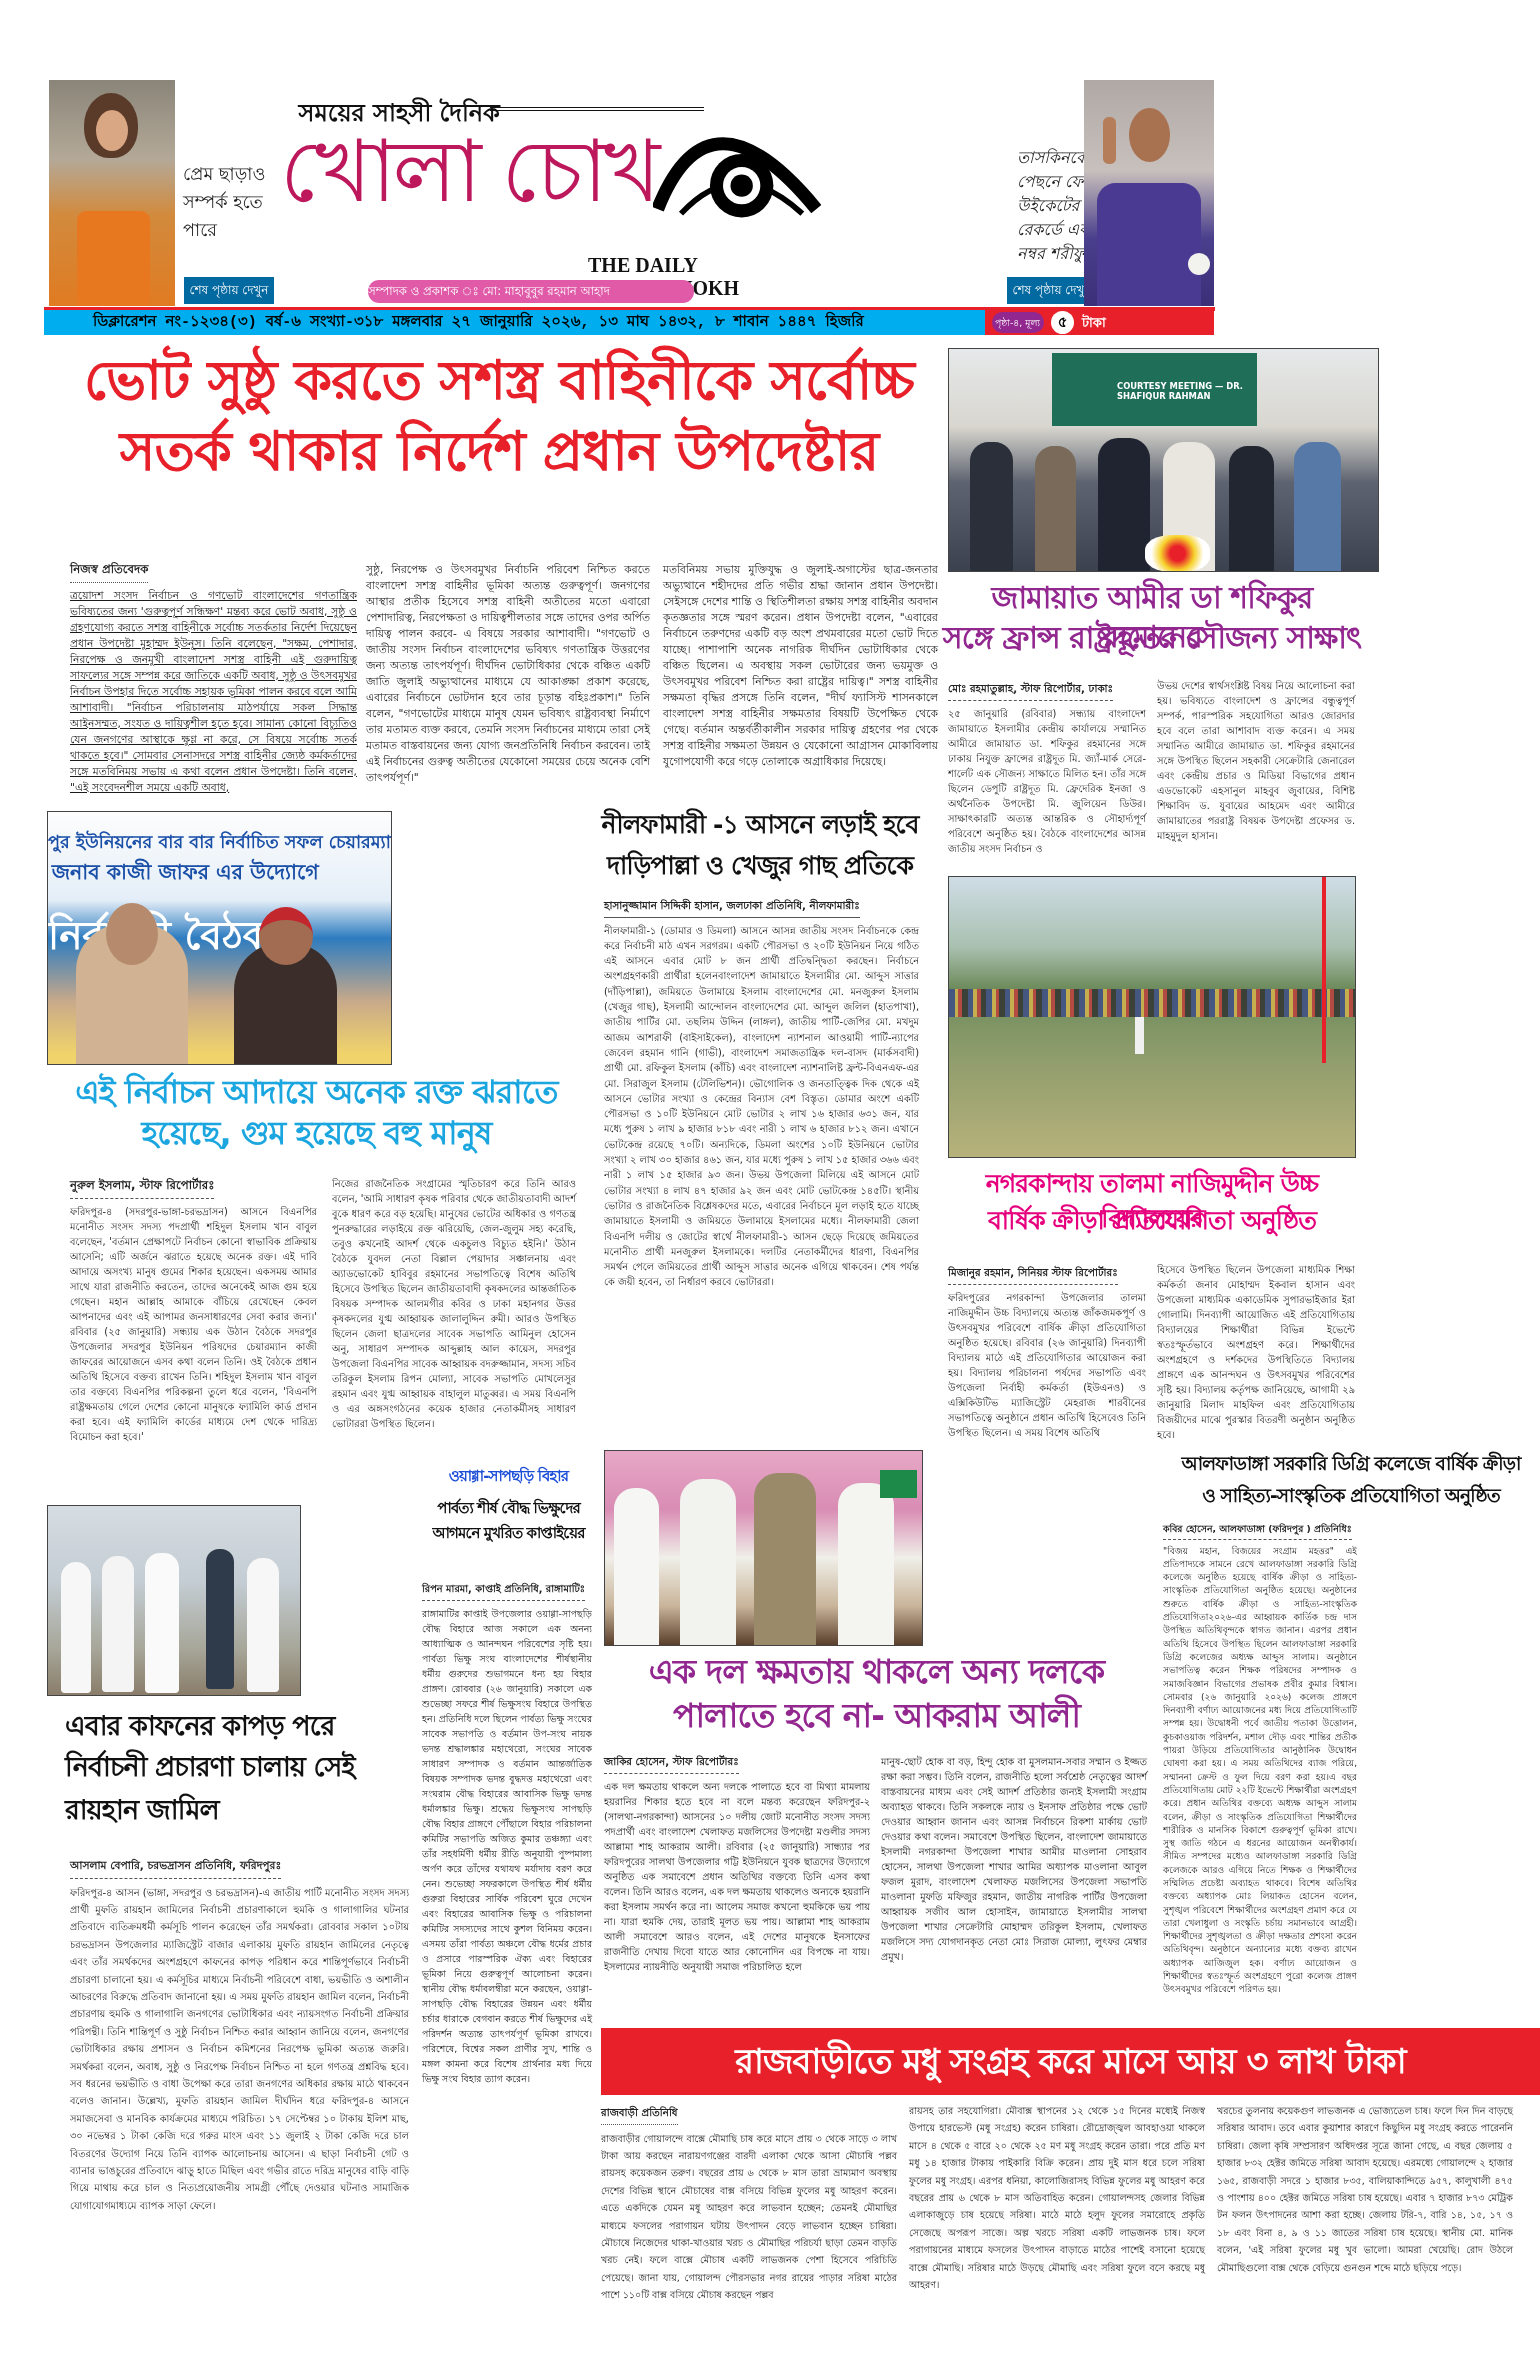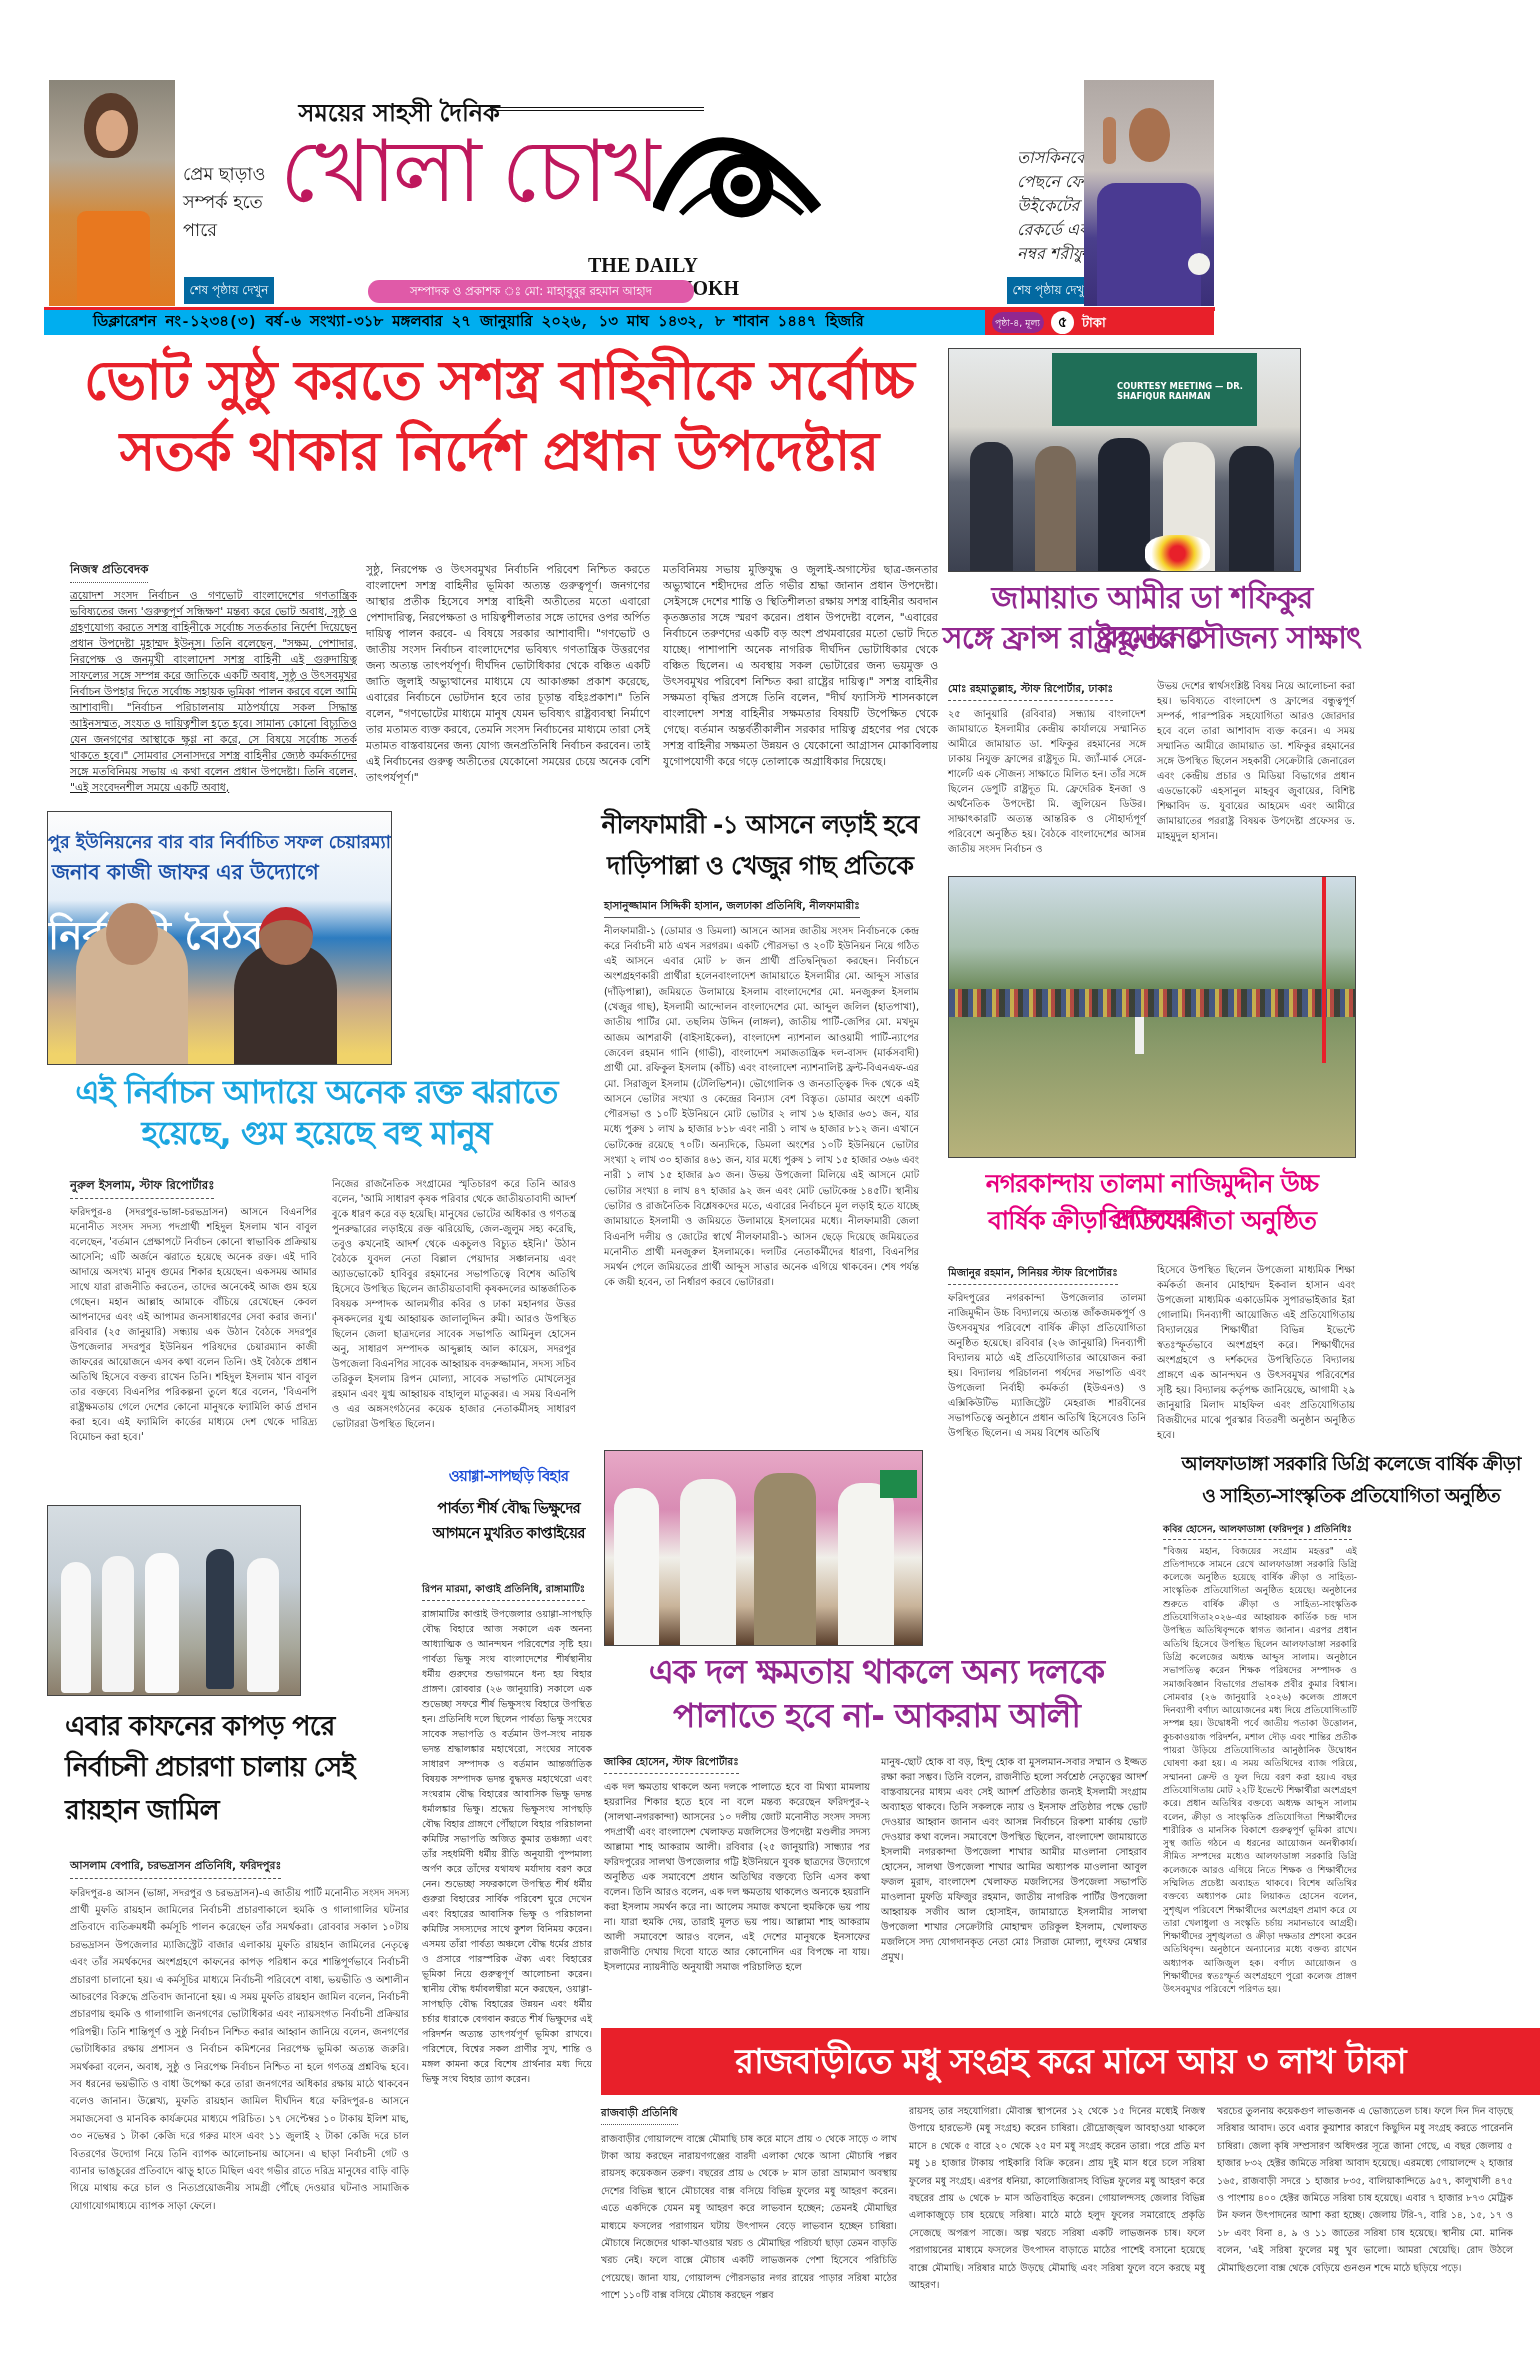--- a/index.html
+++ b/index.html
@@ -31,21 +31,21 @@
   <div style="position:absolute;left:0;top:37px;font-size:86px;font-weight:400;color:#be185d;letter-spacing:-3.7px;line-height:93px;">খোলা চোখ</div>
   <svg style="position:absolute;left:373px;top:9.3px;" width="168" height="140" viewBox="0 0 180 150">
     <path d="M5 120 Q 60 -20 175 120" fill="none" stroke="#000" stroke-width="14"></path>
     <path d="M30 125 Q 90 60 160 125" fill="none" stroke="#000" stroke-width="6"></path>
     <circle cx="95" cy="95" r="34" fill="#000"></circle>
     <circle cx="95" cy="95" r="20" fill="#fff"></circle>
     <circle cx="95" cy="95" r="12" fill="#000"></circle>
   </svg>
   <div style="position:absolute;left:308px;top:166px;font-family:'Liberation Serif',serif;font-weight:bold;font-size:20px;color:#111;">THE DAILY KHOLACHOKH</div>
 </div>
-<div class="abs" style="left:368px;top:280px;width:326px;height:23px;background:#e05aa8;border-radius:11.2px;color:#fff;font-size:11.7px;line-height:23px;text-align:center;">সম্পাদক ও প্রকাশক ঃ মো: মাহাবুবুর রহমান আহাদ</div>
+<div class="abs" style="left:368px;top:280px;width:326px;height:23px;background:#e05aa8;border-radius:11.2px;color:#fff;font-size:11.7px;line-height:23px;">সম্পাদক ও প্রকাশক ঃ মো: মাহাবুবুর রহমান আহাদ</div>
 
 <div class="side-teaser" style="left:1017px;top:146px;width:89px;font-size:16px;line-height:24px;font-style:italic;">তাসকিনকে পেছনে ফেলে উইকেটের রেকর্ডে এক নম্বর শরীফুল</div>
 <div class="see-more" style="left:1007px;top:277px;">শেষ পৃষ্ঠায় দেখুন</div>
 <div class="photo" style="left:1084px;top:80px;width:130px;height:226px;border:none;background:linear-gradient(180deg,#b0a8a4 0%,#c8c0bc 40%,#4a3f8c 70%,#3b2f78 100%);">
   <div style="position:absolute;left:45px;top:28px;width:41px;height:54px;border-radius:50%;background:#a8714f;"></div>
   <div style="position:absolute;left:18.6px;top:37px;width:13px;height:47px;background:#b57d5a;border-radius:5.6px;"></div>
   <div style="position:absolute;left:13px;top:103px;width:104px;height:123px;background:#4a3a92;border-radius:18.6px 18.6px 0 0;"></div>
   <div style="position:absolute;left:104px;top:173px;width:22.4px;height:22.4px;border-radius:50%;background:#f2f2ee;"></div>
 </div>
 
@@ -62,21 +62,21 @@
 <div class="hl" style="left:56px;top:347px;width:886px;font-size:54px;line-height:67px;color:#e8202a;">ভোট সুষ্ঠু করতে সশস্ত্র বাহিনীকে সর্বোচ্চ</div>
 <div class="hl" style="left:56px;top:418px;width:886px;font-size:54px;line-height:67px;color:#e8202a;">সতর্ক থাকার নির্দেশ প্রধান উপদেষ্টার</div>
 
 <div class="col" style="left:70px;top:559px;width:287px;text-decoration:underline;">
   <div class="byline" style="border-bottom-style:dotted;">নিজস্ব প্রতিবেদক</div>
   <p class="txt">ত্রয়োদশ সংসদ নির্বাচন ও গণভোট বাংলাদেশের গণতান্ত্রিক ভবিষ্যতের জন্য 'গুরুত্বপূর্ণ সন্ধিক্ষণ' মন্তব্য করে ভোট অবাধ, সুষ্ঠু ও গ্রহণযোগ্য করতে সশস্ত্র বাহিনীকে সর্বোচ্চ সতর্কতার নির্দেশ দিয়েছেন প্রধান উপদেষ্টা মুহাম্মদ ইউনূস। তিনি বলেছেন, "সক্ষম, পেশাদার, নিরপেক্ষ ও জনমুখী বাংলাদেশ সশস্ত্র বাহিনী এই গুরুদায়িত্ব সাফল্যের সঙ্গে সম্পন্ন করে জাতিকে একটি অবাধ, সুষ্ঠু ও উৎসবমুখর নির্বাচন উপহার দিতে সর্বোচ্চ সহায়ক ভূমিকা পালন করবে বলে আমি আশাবাদী। "নির্বাচন পরিচালনায় মাঠপর্যায়ে সকল সিদ্ধান্ত আইনসম্মত, সংযত ও দায়িত্বশীল হতে হবে। সামান্য কোনো বিচ্যুতিও যেন জনগণের আস্থাকে ক্ষুণ্ণ না করে, সে বিষয়ে সর্বোচ্চ সতর্ক থাকতে হবে।" সোমবার সেনাসদরে সশস্ত্র বাহিনীর জ্যেষ্ঠ কর্মকর্তাদের সঙ্গে মতবিনিময় সভায় এ কথা বলেন প্রধান উপদেষ্টা। তিনি বলেন, "এই সংবেদনশীল সময়ে একটি অবাধ,</p>
 </div>
 <p class="txt col" style="left:366px;top:562px;width:284px;">সুষ্ঠু, নিরপেক্ষ ও উৎসবমুখর নির্বাচনি পরিবেশ নিশ্চিত করতে বাংলাদেশ সশস্ত্র বাহিনীর ভূমিকা অত্যন্ত গুরুত্বপূর্ণ। জনগণের আস্থার প্রতীক হিসেবে সশস্ত্র বাহিনী অতীতের মতো এবারো পেশাদারিত্ব, নিরপেক্ষতা ও দায়িত্বশীলতার সঙ্গে তাদের ওপর অর্পিত দায়িত্ব পালন করবে- এ বিষয়ে সরকার আশাবাদী। "গণভোট ও জাতীয় সংসদ নির্বাচন বাংলাদেশের ভবিষ্যৎ গণতান্ত্রিক উত্তরণের জন্য অত্যন্ত তাৎপর্যপূর্ণ। দীর্ঘদিন ভোটাধিকার থেকে বঞ্চিত একটি জাতি জুলাই অভ্যুত্থানের মাধ্যমে যে আকাঙ্ক্ষা প্রকাশ করেছে, এবারের নির্বাচনে ভোটদান হবে তার চূড়ান্ত বহিঃপ্রকাশ।" তিনি বলেন, "গণভোটের মাধ্যমে মানুষ যেমন ভবিষ্যৎ রাষ্ট্রব্যবস্থা নির্মাণে তার মতামত ব্যক্ত করবে, তেমনি সংসদ নির্বাচনের মাধ্যমে তারা সেই মতামত বাস্তবায়নের জন্য যোগ্য জনপ্রতিনিধি নির্বাচন করবেন। তাই এই নির্বাচনের গুরুত্ব অতীতের যেকোনো সময়ের চেয়ে অনেক বেশি তাৎপর্যপূর্ণ।"</p>
 <p class="txt col" style="left:663px;top:562px;width:275px;">মতবিনিময় সভায় মুক্তিযুদ্ধ ও জুলাই-অগাস্টের ছাত্র-জনতার অভ্যুত্থানে শহীদদের প্রতি গভীর শ্রদ্ধা জানান প্রধান উপদেষ্টা। সেইসঙ্গে দেশের শান্তি ও স্থিতিশীলতা রক্ষায় সশস্ত্র বাহিনীর অবদান কৃতজ্ঞতার সঙ্গে স্মরণ করেন। প্রধান উপদেষ্টা বলেন, "এবারের নির্বাচনে তরুণদের একটি বড় অংশ প্রথমবারের মতো ভোট দিতে যাচ্ছে। পাশাপাশি অনেক নাগরিক দীর্ঘদিন ভোটাধিকার থেকে বঞ্চিত ছিলেন। এ অবস্থায় সকল ভোটারের জন্য ভয়মুক্ত ও উৎসবমুখর পরিবেশ নিশ্চিত করা রাষ্ট্রের দায়িত্ব।" সশস্ত্র বাহিনীর সক্ষমতা বৃদ্ধির প্রসঙ্গে তিনি বলেন, "দীর্ঘ ফ্যাসিস্ট শাসনকালে বাংলাদেশ সশস্ত্র বাহিনীর সক্ষমতার বিষয়টি উপেক্ষিত থেকে গেছে। বর্তমান অন্তর্বর্তীকালীন সরকার দায়িত্ব গ্রহণের পর থেকে সশস্ত্র বাহিনীর সক্ষমতা উন্নয়ন ও যেকোনো আগ্রাসন মোকাবিলায় যুগোপযোগী করে গড়ে তোলাকে অগ্রাধিকার দিয়েছে।</p>
 
-<div class="photo" style="left:948px;top:348px;width:353px;height:224px;background:linear-gradient(180deg,#e6e9ea 0%,#d8d6cf 35%,#5d6370 60%,#3c4150 100%);text-decoration:underline;">
+<div class="photo" style="left:948px;top:348px;width:431px;height:224px;background:linear-gradient(180deg,#e6e9ea 0%,#d8d6cf 35%,#5d6370 60%,#3c4150 100%);text-decoration:underline;">
   <div style="position:absolute;left:103px;top:3.7px;width:205px;height:73px;background:#1f6e57;color:#fff;font-size:8.4px;font-weight:bold;padding:28px 5.6px 0 65px;">COURTESY MEETING — DR. SHAFIQUR RAHMAN</div>
   <div style="position:absolute;left:20.5px;top:93px;width:43px;height:131px;background:#2b2f3a;border-radius:18.6px 18.6px 0 0;"></div>
   <div style="position:absolute;left:86px;top:97px;width:41px;height:127px;background:#7a6a5a;border-radius:18.6px 18.6px 0 0;"></div>
   <div style="position:absolute;left:149px;top:89px;width:52px;height:134px;background:#1f2430;border-radius:20.5px 20.5px 0 0;"></div>
   <div style="position:absolute;left:214px;top:93px;width:52px;height:131px;background:#e8e6df;border-radius:20.5px 20.5px 0 0;"></div>
   <div style="position:absolute;left:196px;top:186px;width:65px;height:37px;background:radial-gradient(circle,#e8202a 20%,#f6d22b 45%,#fff 70%);border-radius:40%;"></div>
   <div style="position:absolute;left:280px;top:97px;width:45px;height:127px;background:#222631;border-radius:18.6px 18.6px 0 0;"></div>
   <div style="position:absolute;left:345px;top:93px;width:47px;height:131px;background:#5779a8;border-radius:18.6px 18.6px 0 0;"></div>
 </div>
 <div class="hl" style="left:942px;top:578px;width:420px;font-size:30px;line-height:39px;color:#92278f;">জামায়াত আমীর ডা শফিকুর রহমানের</div>

